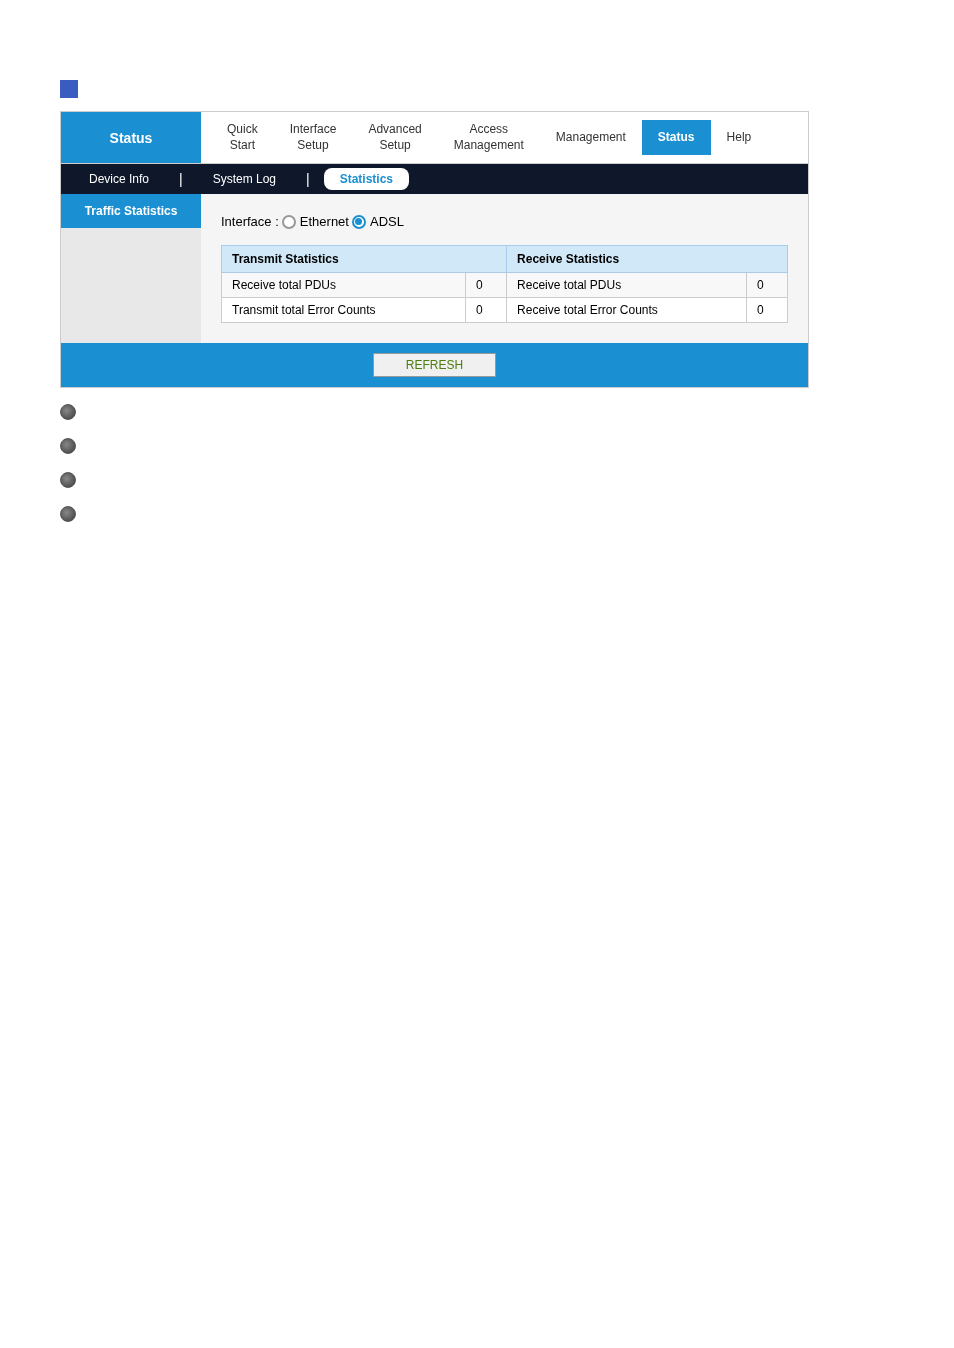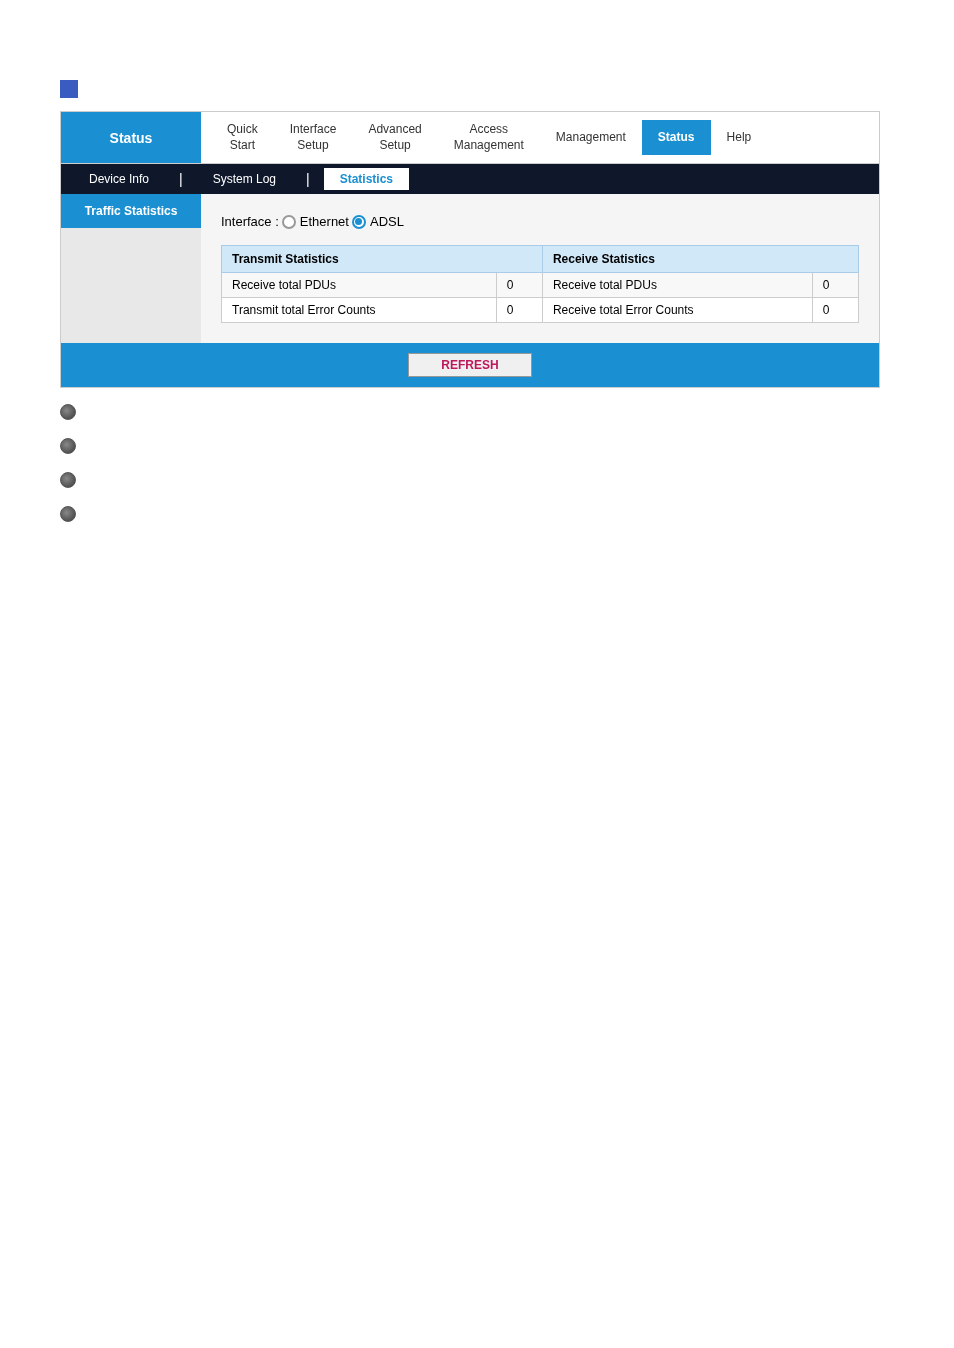--- a/index.html
+++ b/index.html
@@ -24,21 +24,21 @@
     .top-icon {
       width: 18px;
       height: 18px;
       background: #3a5bbf;
       display: inline-block;
       margin-bottom: 10px;
     }
 
     .main-container {
       border: 1px solid #cccccc;
-      width: 820px;
+      width: 749px;
     }
 
     
     .nav-bar {
       display: flex;
       align-items: stretch;
       background: #ffffff;
       border-bottom: 1px solid #ccc;
     }
 
@@ -90,20 +90,21 @@
       color: #ffffff;
       cursor: pointer;
       background: transparent;
       border: none;
     }
 
     .sub-nav-item.active {
       background: #ffffff;
       color: #1a8fd1;
       font-weight: bold;
+      border-radius: 8px;
     }
 
     .sub-nav-separator {
       color: #ffffff;
       display: flex;
       align-items: center;
       font-size: 14px;
     }
 
     
@@ -209,22 +210,21 @@
       justify-content: center;
       align-items: center;
     }
 
     .refresh-button {
       background: #f0f0f0;
       border: 1px solid #999;
       padding: 4px 32px;
       font-size: 12px;
       cursor: pointer;
-      color: #be185d;
-      font-weight: bold;
+      color: #4d7c0f;
     }
 
     
     .bottom-indicators {
       margin-top: 16px;
       display: flex;
       flex-direction: column;
       gap: 18px;
     }
 

